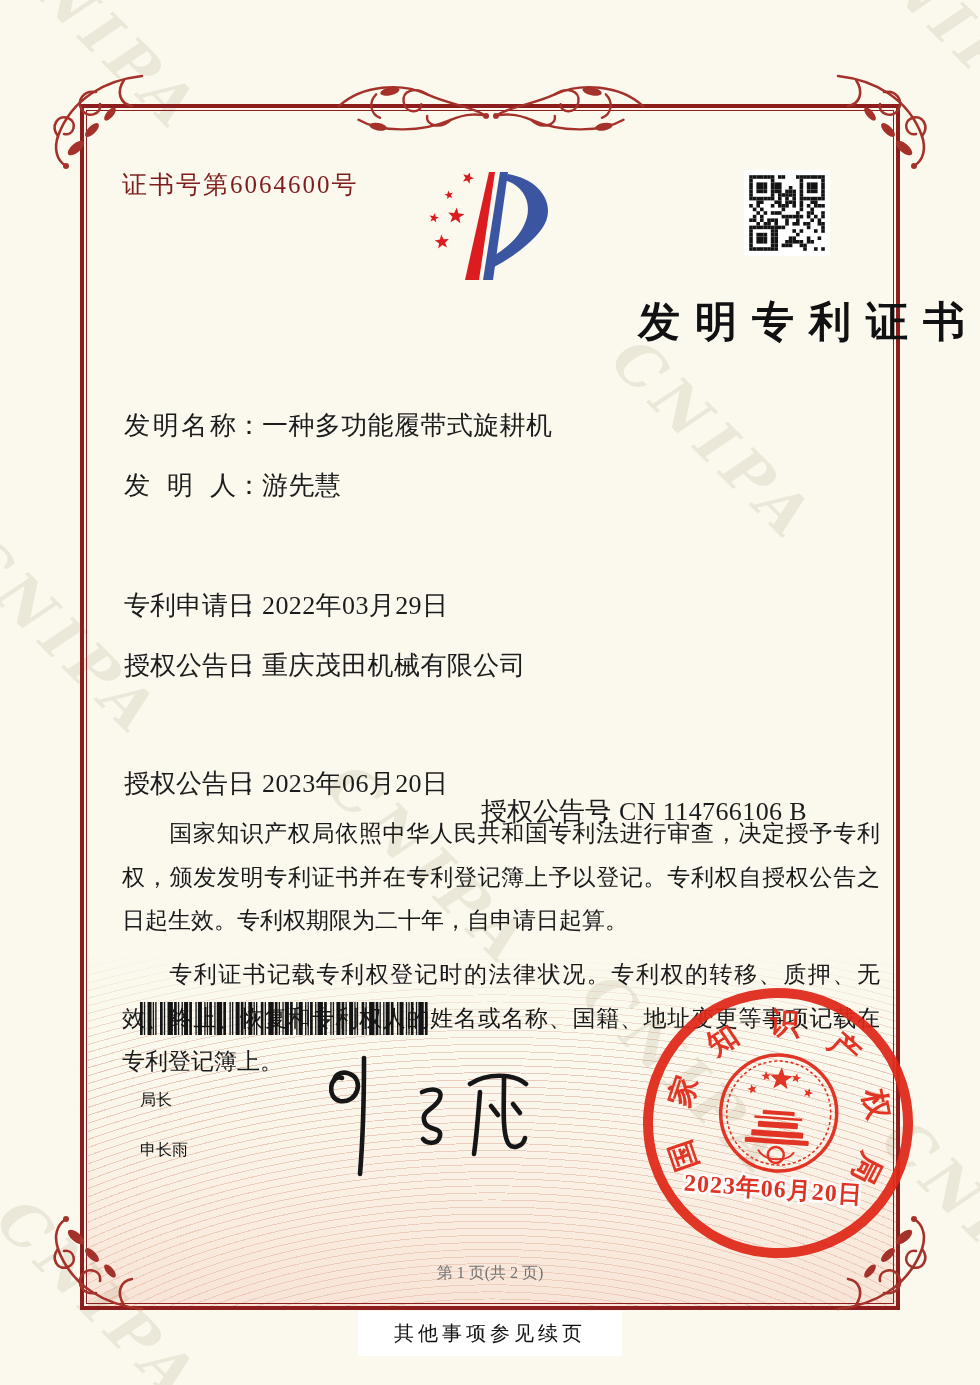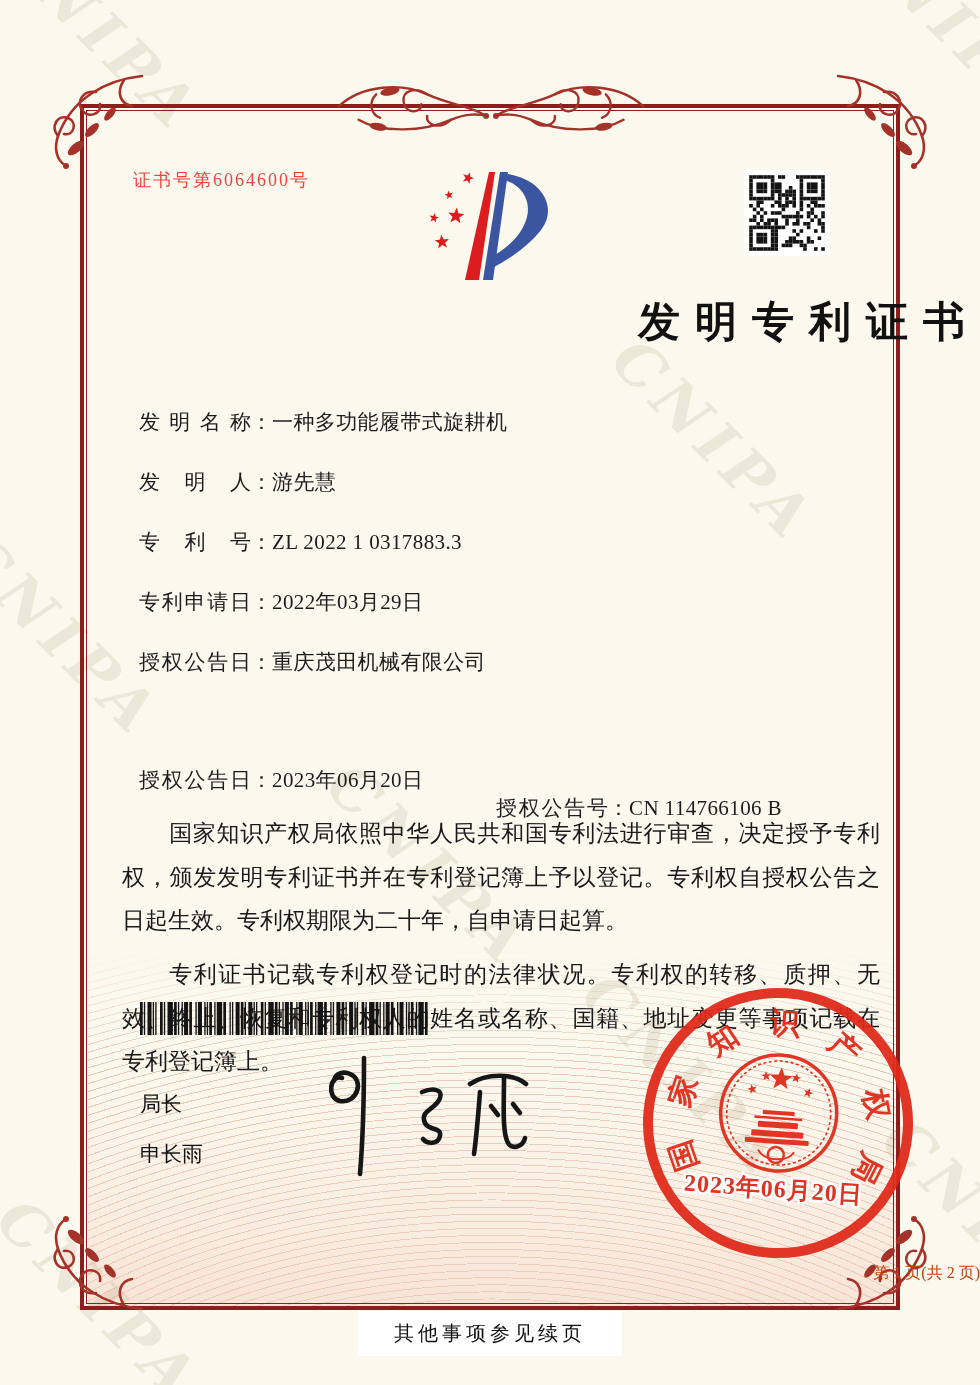--- a/index.html
+++ b/index.html
@@ -29,36 +29,36 @@
   .fl-l{position:absolute;left:333px;top:80px;z-index:3;pointer-events:none;}
   .fl-r{position:absolute;left:492px;top:80px;z-index:3;transform:scaleX(-1);pointer-events:none;}
 
   
   .wm{position:absolute;z-index:1;font:italic bold 60px "DejaVu Serif",serif;
       color:rgba(130,120,80,0.13);letter-spacing:8px;transform:rotate(45deg);
       white-space:nowrap;pointer-events:none;}
 
   
   .c{position:absolute;z-index:4;}
-  .certno{left:133px;top:168px;font-size:18px;letter-spacing:2px;color:#ef4444;}
+  .certno{left:122px;top:168px;font-size:25px;letter-spacing:2px;color:#7f1d1d;}
   .title{left:0;right:0;top:294px;text-align:right;font-size:42px;font-weight:bold;
          letter-spacing:15px;text-indent:15px;color:#111;}
 
-  .frow{left:139px;font-size:21px;white-space:nowrap;color:#1c1c1c;}
+  .frow{left:124px;font-size:26px;white-space:nowrap;color:#1c1c1c;}
   .flabel{display:inline-block;width:112px;text-align:justify;text-align-last:justify;}
   .fvalue{letter-spacing:0.4px;}
   .grant2{position:absolute;left:357px;top:0;white-space:nowrap;margin-top:28px;}
 
   .paras{left:122px;top:812px;width:758px;font-size:23px;line-height:1.9;
          text-align:justify;color:#191919;}
   .paras p{margin:0 0 10px 0;text-indent:2.05em;}
 
-  .sig-label{left:140px;font-size:21px;font-family:"Liberation Sans","DejaVu Sans",sans-serif;color:#111;}
-
-  .pagefoot{left:0;right:0;top:1263px;text-align:right;font-size:16px;color:#c2410c;}
+  .sig-label{left:140px;font-size:16px;font-family:"Liberation Sans","DejaVu Sans",sans-serif;color:#111;}
+
+  .pagefoot{left:0;right:0;top:1263px;text-align:center;font-size:16px;color:#737373;}
   .note-strip{left:50%;top:1311px;transform:translateX(-50%);background:#ffffff;
       padding:9px 36px;font-size:20px;letter-spacing:4px;color:#111;white-space:nowrap;}
 
   .seal-char{font:bold 30px "Liberation Serif",serif;fill:#e02818;}
   .seal-date{font:bold 24px "Liberation Serif",serif;fill:#dd2617;stroke:#fff;
              stroke-width:5px;paint-order:stroke;letter-spacing:1px;}
 </style>
 </head>
 <body>
 
@@ -375,23 +375,20 @@
   </svg>
 
   <div class="c title">发明专利证书</div>
 
   <div class="c frow" style="top:408px">
     <span class="flabel">发明名称</span><span class="fcolon">：</span><span class="fvalue">一种多功能履带式旋耕机</span>
   </div>
   <div class="c frow" style="top:468px">
     <span class="flabel">发明人</span><span class="fcolon">：</span><span class="fvalue">游先慧</span>
   </div>
-  <div class="c frow" style="top:528px">
-    <span class="flabel">专利号</span><span class="fcolon">：</span><span class="fvalue">ZL 2022 1 0317883.3</span>
-  </div>
   <div class="c frow" style="top:588px">
     <span class="flabel">专利申请日</span><span class="fcolon">：</span><span class="fvalue">2022年03月29日</span>
   </div>
   <div class="c frow" style="top:648px">
     <span class="flabel">授权公告日</span><span class="fcolon">：</span><span class="fvalue">重庆茂田机械有限公司</span>
   </div>
   <div class="c frow" style="top:766px">
     <span class="flabel">授权公告日</span><span class="fcolon">：</span><span class="fvalue">2023年06月20日</span>
     <span class="grant2">
       <span class="flabel">授权公告号</span><span class="fcolon">：</span><span class="fvalue">CN 114766106 B</span>

